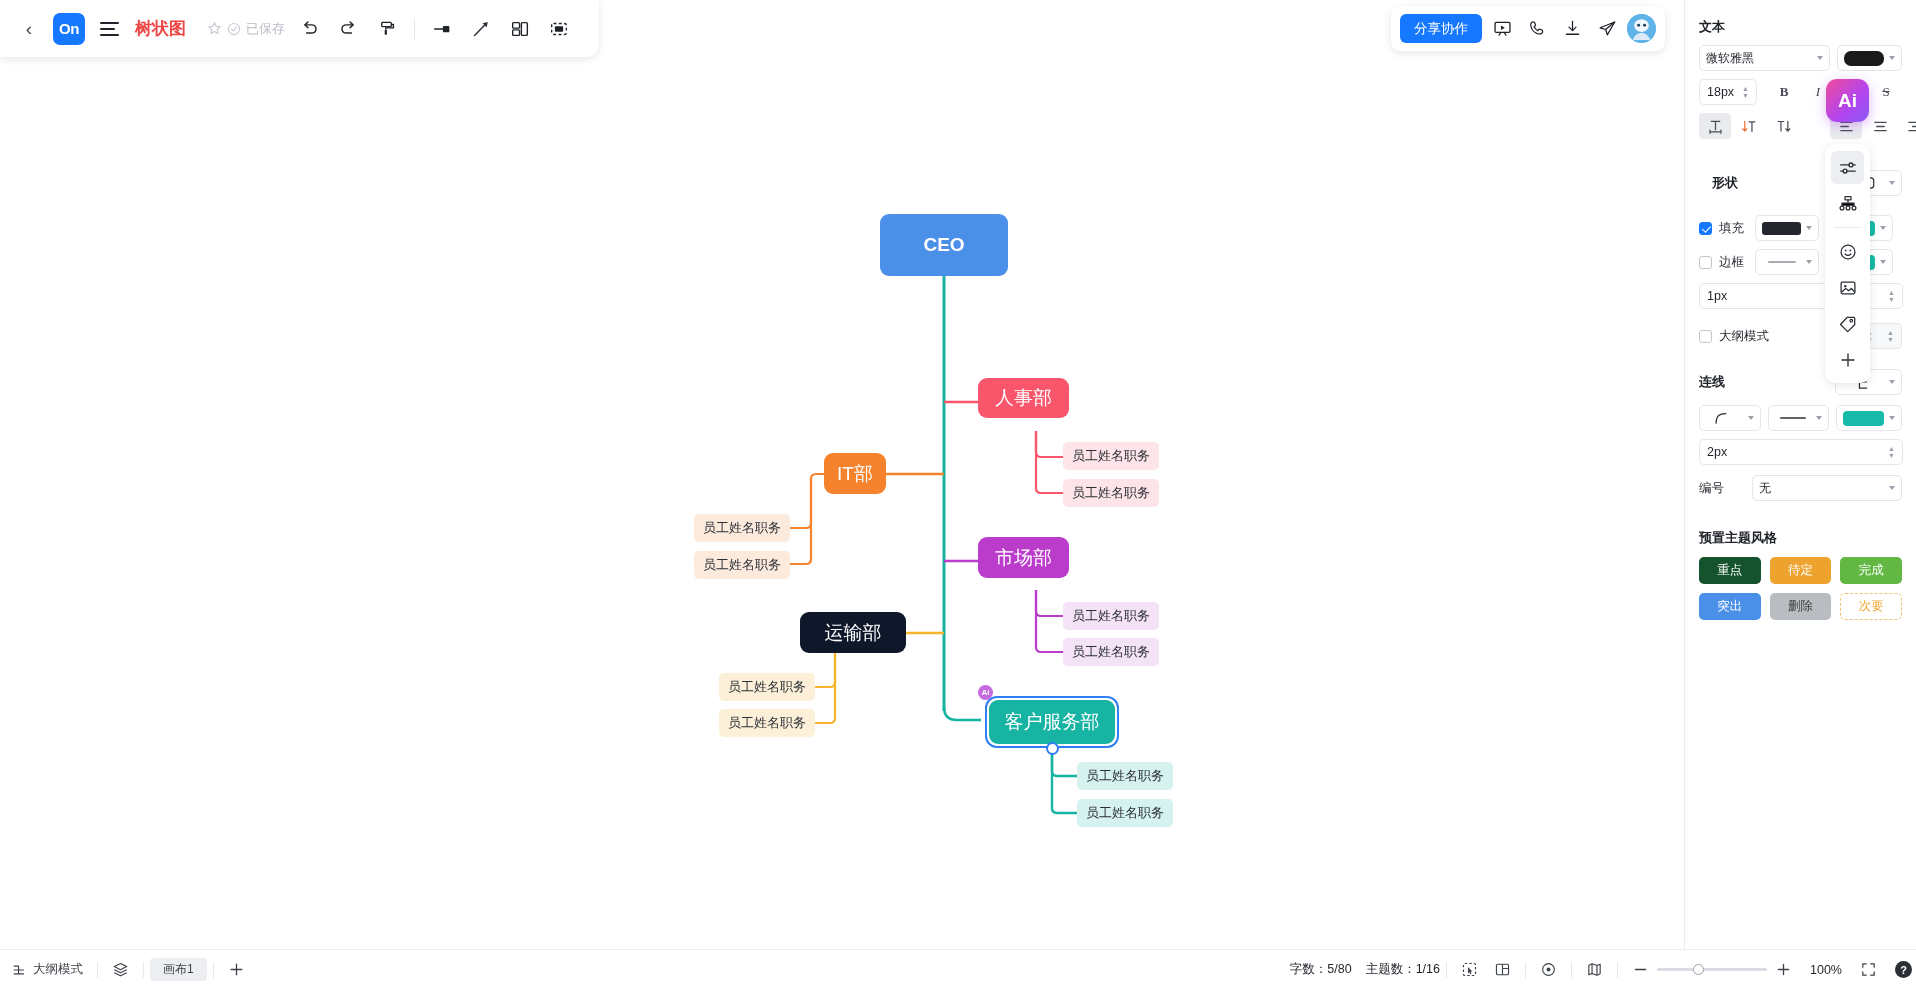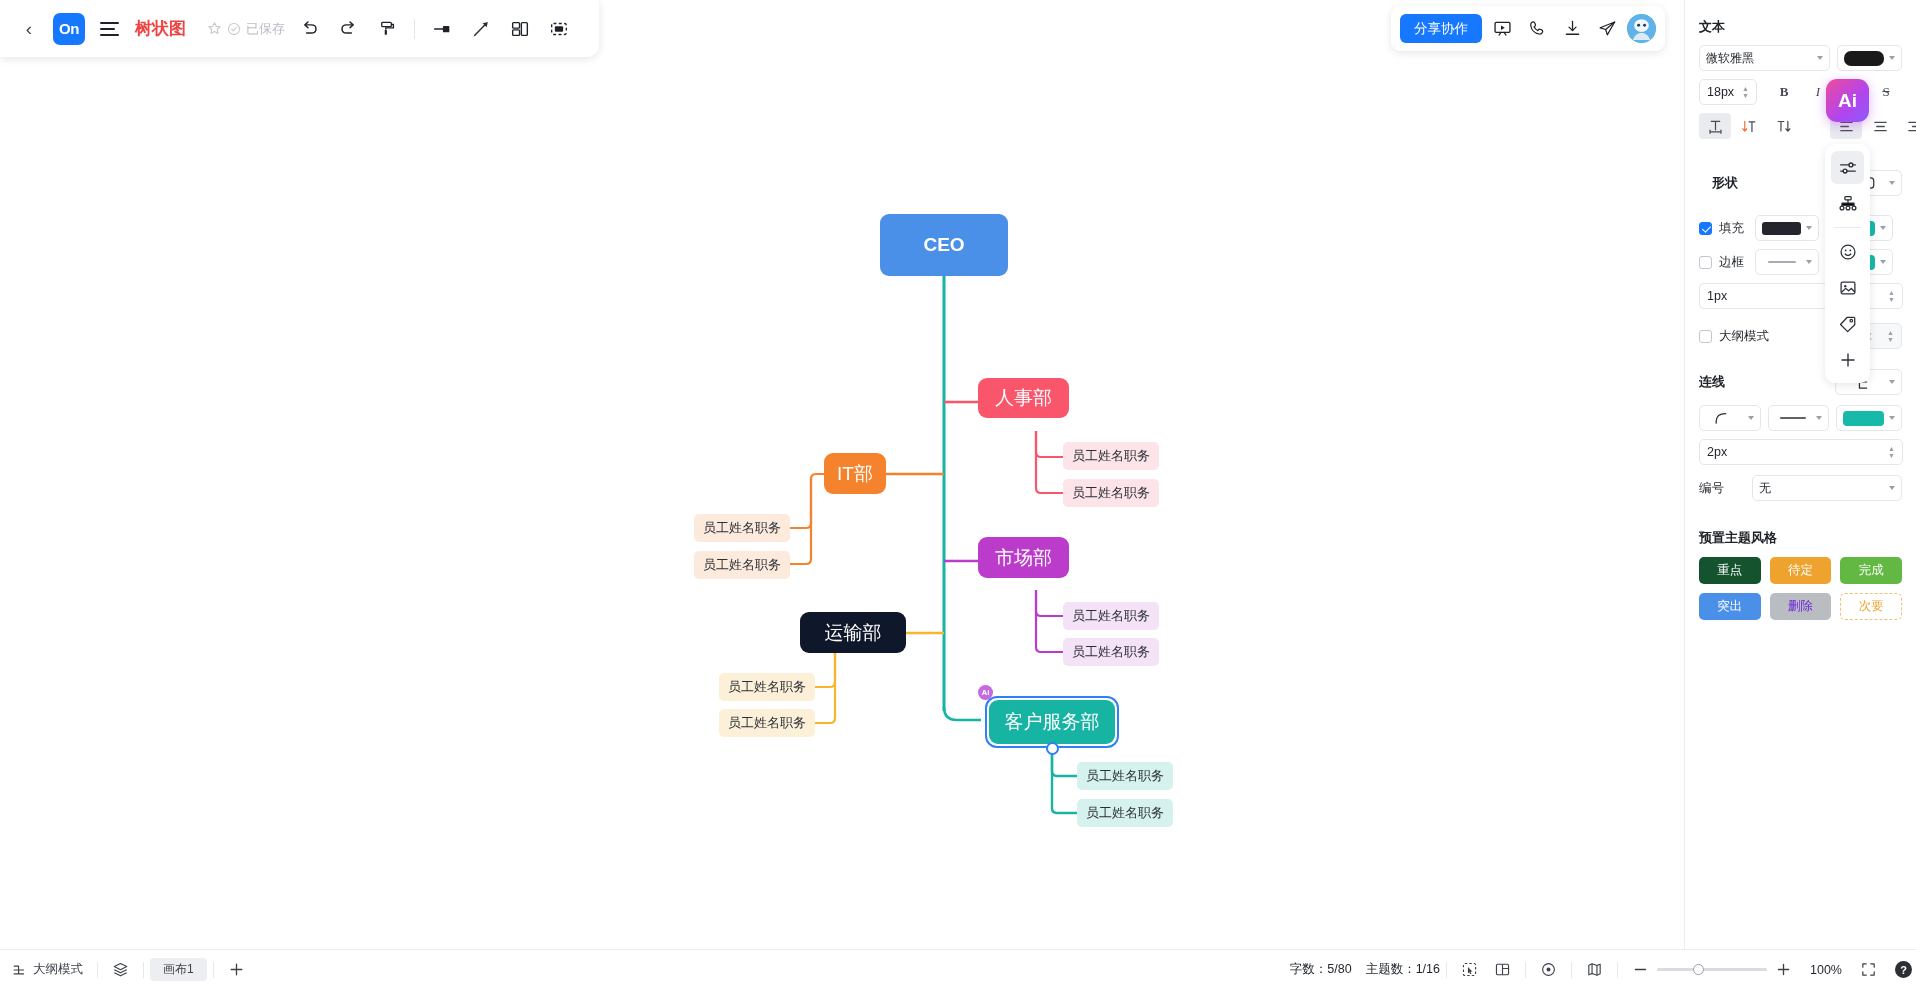--- a/index.html
+++ b/index.html
@@ -581,21 +581,21 @@
     </div>
 
     <div style="height:12px"></div>
 
     <div class="p-head">预置主题风格</div>
     <div class="presets">
       <div class="preset" style="background:#14532d">重点</div>
       <div class="preset" style="background:#eea32e">待定</div>
       <div class="preset" style="background:#62b843">完成</div>
       <div class="preset" style="background:#4a90e8">突出</div>
-      <div class="preset" style="background:#b9bcc1;color:#6d28d9">删除</div>
+      <div class="preset" style="background:#b9bcc1;color:#404040">删除</div>
       <div class="preset" style="background:#fff;color:#eea32e;border:1.4px dashed #eec276">次要</div>
     </div>
   </div>
 </div>
 
 <div id="bottom">
   <div class="bb-item">
     <svg width="16" height="16" viewBox="0 0 18 18">
       <path d="M2.4 4.6h5M2.4 9h5M2.4 13.4h5M7.4 4.6v8.8M7.4 9h5.6M7.4 13.4h5.6" stroke="#3d4148" stroke-width="1.3" stroke-linecap="round" fill="none"></path>
     </svg>

